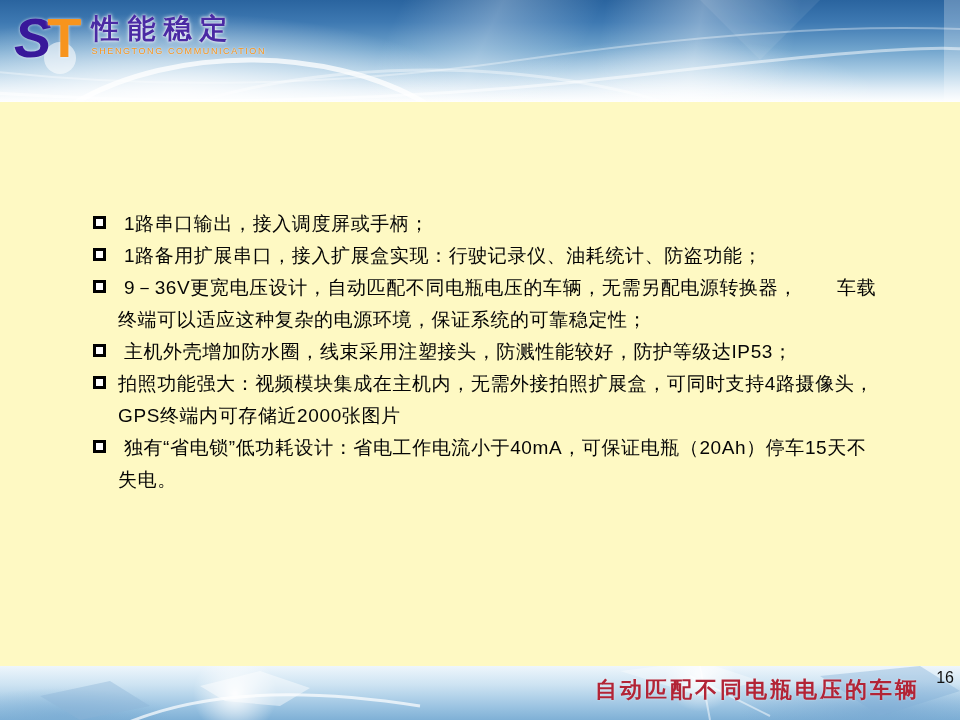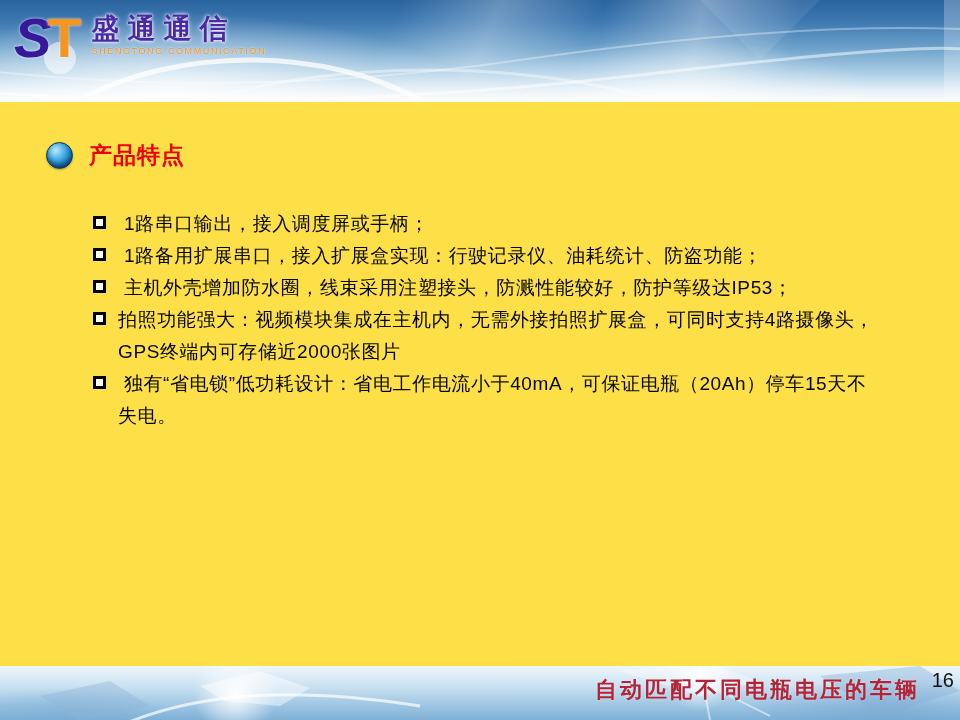--- a/index.html
+++ b/index.html
@@ -1,17 +1,17 @@
 <!DOCTYPE html>
 <html><head>
 <meta charset="utf-8">
 <style>
   html,body{margin:0;padding:0;background:#444;}
   .slide{
-    position:relative;width:960px;height:720px;background:#fde047;overflow:hidden;
+    position:relative;width:960px;height:720px;background:#fef9c3;overflow:hidden;
     font-family:"Liberation Sans","DejaVu Sans",sans-serif;
     margin:0 auto;
   }
   
   .header{
     position:absolute;left:0;top:0;width:960px;height:102px;
     background:linear-gradient(180deg,#2a649f 0%,#3e79b2 22%,#6fa3cc 48%,#a8cbe4 70%,#e2eef7 88%,#ffffff 100%);
     overflow:hidden;
   }
   .header .streaks{
@@ -75,21 +75,21 @@
       radial-gradient(ellipse 200px 45px at 880px 45px,rgba(110,160,205,.5) 0%,rgba(110,160,205,0) 70%);
   }
   .footer svg{position:absolute;left:0;top:0;}
   .company{
     position:absolute;right:40px;top:9px;
     font-size:22px;font-weight:bold;color:#b22436;letter-spacing:3px;z-index:2;
     text-shadow:0 0 2px rgba(255,255,255,.5);
   }
   .page-number{
     position:absolute;right:6px;top:666px;transform:translateY(3px);
-    font-size:20px;color:#111;z-index:3;
+    font-size:16px;color:#111;z-index:3;
   }
 </style>
 </head>
 <body>
 
 <div class="slide">
 
   <div class="header">
     <div class="streaks"></div>
     <svg width="960" height="102" viewBox="0 0 960 102">
@@ -97,44 +97,45 @@
       <ellipse cx="430" cy="260" rx="420" ry="190" fill="none" stroke="rgba(255,255,255,0.4)" stroke-width="3"></ellipse>
       <path d="M -20 70 Q 240 100 520 60 T 980 30" fill="none" stroke="rgba(255,255,255,0.35)" stroke-width="2"></path>
       <path d="M -20 92 Q 300 115 640 75 T 980 55" fill="none" stroke="rgba(255,255,255,0.5)" stroke-width="3"></path>
       <circle cx="60" cy="58" r="16" fill="rgba(255,255,255,0.55)"></circle>
       <path d="M 700 0 L 820 0 L 760 60 Z" fill="rgba(255,255,255,0.08)"></path>
       <rect x="944" y="0" width="16" height="102" fill="rgba(255,255,255,0.25)"></rect>
     </svg>
     <div class="logo">
       <div class="logo-st"><span class="logo-s">S</span><span class="logo-t">T</span></div>
       <div class="logo-names">
-        <div class="logo-cn">盛通通信</div>
+        <div class="logo-cn">性能稳定</div>
         <div class="logo-en">SHENGTONG COMMUNICATION</div>
       </div>
     </div>
   </div>
 
-  <div class="title-row">
-    <div class="sphere"></div>
-    <div class="page-title">产品特点</div>
-  </div>
 
   <div class="features">
 
       <div class="feature">
         <span class="bullet"></span>
         <span class="feature-text"> 1路串口输出，接入调度屏或手柄；</span>
       </div>
 
       <div class="feature">
         <span class="bullet"></span>
         <span class="feature-text"> 1路备用扩展串口，接入扩展盒实现：行驶记录仪、油耗统计、防盗功能；</span>
       </div>
 
 
+      <div class="feature">
+        <span class="bullet"></span>
+        <span class="feature-text"> 9－36V更宽电压设计，自动匹配不同电瓶电压的车辆，无需另配电源转换器，　　车载
+终端可以适应这种复杂的电源环境，保证系统的可靠稳定性；</span>
+      </div>
 
       <div class="feature">
         <span class="bullet"></span>
         <span class="feature-text"> 主机外壳增加防水圈，线束采用注塑接头，防溅性能较好，防护等级达IP53；</span>
       </div>
 
 
 
       <div class="feature">
         <span class="bullet"></span>

